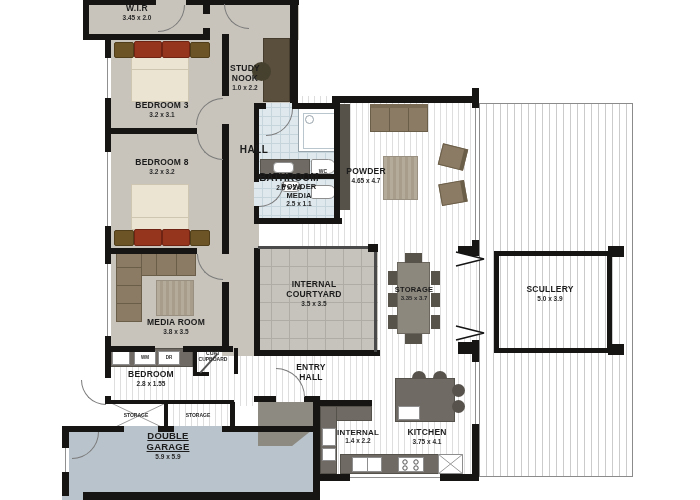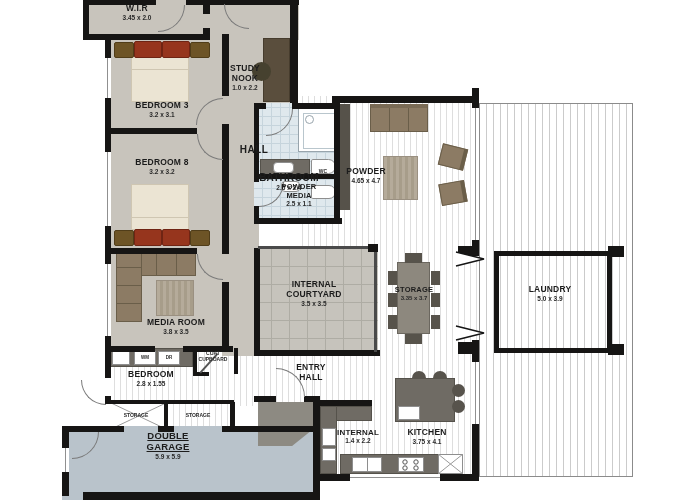--- a/index.html
+++ b/index.html
@@ -202,21 +202,21 @@
     </div>
   <div class="lbl" style="left:314px;top:280px;width:70px;">
       <span class="nm nm-wrap">INTERNAL COURTYARD</span>
       <span class="dm">3.5 x 3.5</span>
     </div>
   <div class="lbl" style="left:414px;top:286px;">
       <span class="nm" style="font-size:7.5px;">STORAGE</span>
       <span class="dm" style="font-size:6px;">3.35 x 3.7</span>
     </div>
   <div class="lbl" style="left:550px;top:285px;">
-      <span class="nm">LAUNDRY</span>
+      <span class="nm">SCULLERY</span>
       <span class="dm">5.0 x 3.9</span>
     </div>
   <div class="lbl" style="left:151px;top:370px;">
       <span class="nm">BEDROOM</span>
       <span class="dm">2.8 x 1.55</span>
     </div>
   <div class="lbl" style="left:311px;top:363px;width:40px;">
       <span class="nm nm-wrap">ENTRY HALL</span>
     </div>
   <div class="lbl" style="left:358px;top:428px;">

